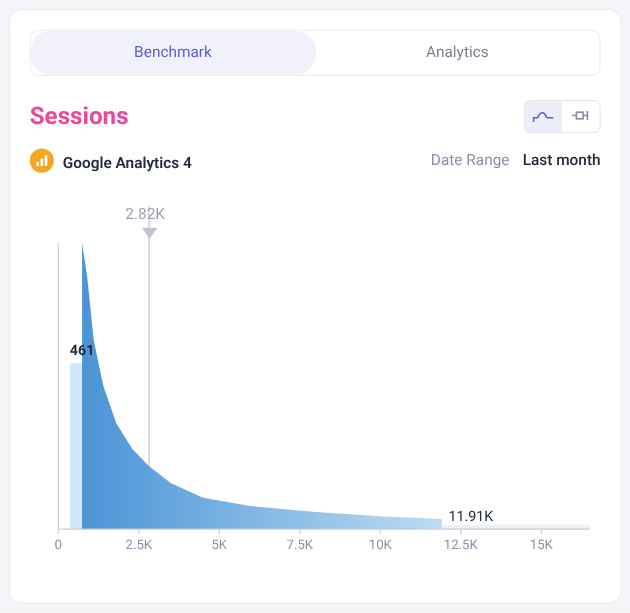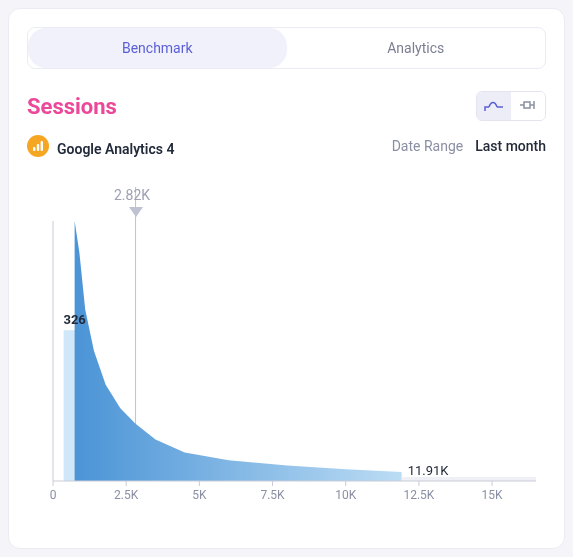--- a/index.html
+++ b/index.html
@@ -228,16 +228,16 @@
         <text x="172.36363636363637" y="312" text-anchor="middle" font-size="12" fill="#8a8fa3">5K</text>
         <line x1="172.36363636363637" x2="172.36363636363637" y1="294" y2="299" stroke="#c9ccd8"></line>
         <text x="245.54545454545453" y="312" text-anchor="middle" font-size="12" fill="#8a8fa3">7.5K</text>
         <line x1="245.54545454545453" x2="245.54545454545453" y1="294" y2="299" stroke="#c9ccd8"></line>
         <text x="318.72727272727275" y="312" text-anchor="middle" font-size="12" fill="#8a8fa3">10K</text>
         <line x1="318.72727272727275" x2="318.72727272727275" y1="294" y2="299" stroke="#c9ccd8"></line>
         <text x="391.9090909090909" y="312" text-anchor="middle" font-size="12" fill="#8a8fa3">12.5K</text>
         <line x1="391.9090909090909" x2="391.9090909090909" y1="294" y2="299" stroke="#c9ccd8"></line>
         <text x="465.09090909090907" y="312" text-anchor="middle" font-size="12" fill="#8a8fa3">15K</text>
         <line x1="465.09090909090907" x2="465.09090909090907" y1="294" y2="299" stroke="#c9ccd8"></line>
-      </svg><div class="marker-label" style="left: 105px;">2.82K</div><div class="marker-triangle" style="left: 108.549px;"></div><div class="my-label" style="left: 47.6325px; top: 125.2px;">326</div><div class="peer-end-label" style="left: 380.638px; top: 276px;">11.91K</div></div>
+      </svg><div class="marker-label" style="left: 105px;">2.82K</div><div class="marker-triangle" style="left: 108.549px;"></div><div class="my-label" style="left: 47.6325px; top: 125.2px;">461</div><div class="peer-end-label" style="left: 380.638px; top: 276px;">11.91K</div></div>
 
 
 </div>
 
 </body></html>

